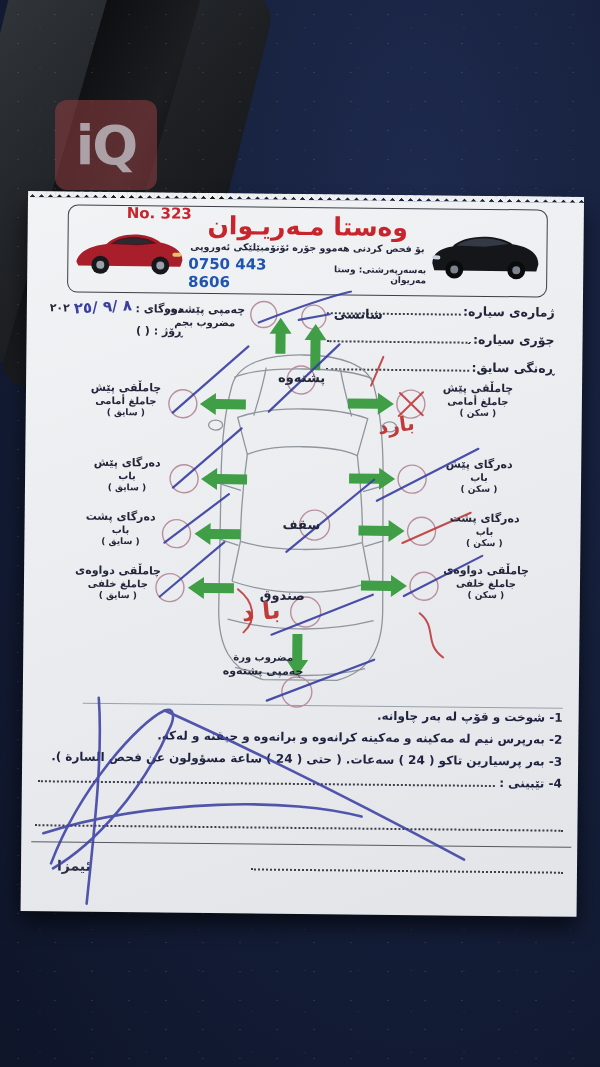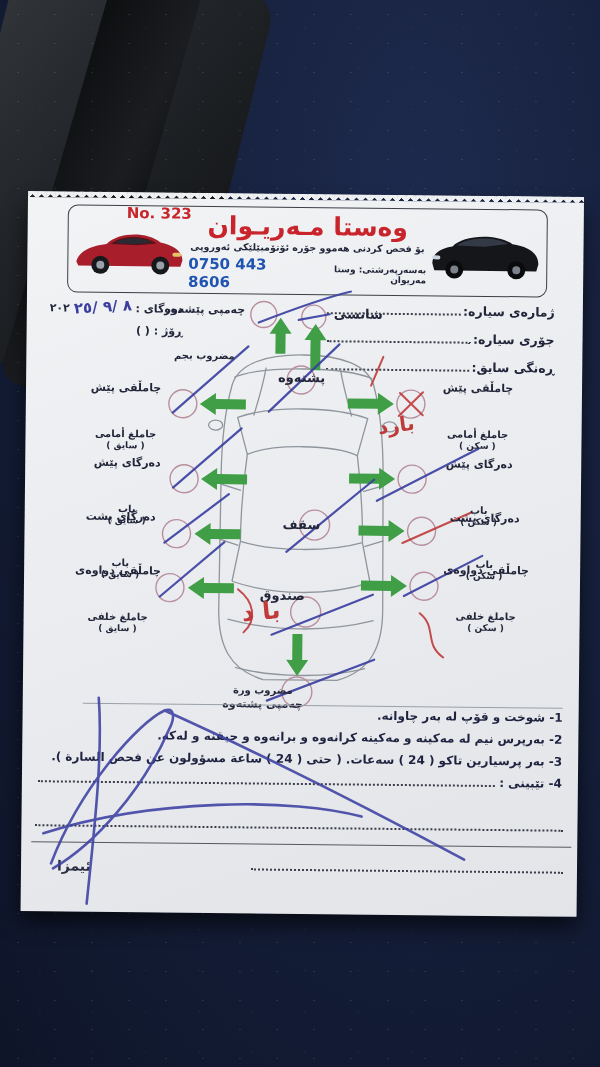--- a/index.html
+++ b/index.html
@@ -50,21 +50,21 @@
         font-weight:bold;letter-spacing:2px;}
   #dayrow{margin-top:8px;letter-spacing:1px;}
   #fields{position:absolute;left:300px;top:102px;width:228px;direction:rtl;
         color:#23263a;font-weight:bold;font-size:12.5px;}
   .fieldrow{display:flex;align-items:baseline;margin-bottom:13px;}
   .fieldrow .dots{flex:1;border-bottom:2px dotted #3a3d4a;margin:0 2px 3px 0;height:1px;}
   
   #diag{position:absolute;left:0;top:90px;width:556px;height:430px;}
   .dlabel{position:absolute;direction:rtl;text-align:center;color:#23263a;line-height:1.25;}
   .dlabel .l1{font-weight:bold;font-size:11px;}
-  .dlabel .l2{font-weight:bold;font-size:10px;margin-top:33px;}
+  .dlabel .l2{font-weight:bold;font-size:10px;}
   .dlabel .l3{font-weight:bold;font-size:9px;}
   .onbody{font-weight:bold;font-size:13px;color:#23263a;position:absolute;direction:rtl;}
   .redhand{position:absolute;color:#c03a3a;font-weight:bold;direction:rtl;}
   
   #notes{position:absolute;left:16px;top:508px;width:524px;direction:rtl;
         color:#1f2340;font-weight:bold;font-size:12px;}
   #notes .nline{margin-bottom:8px;}
   #noterule{position:absolute;left:60px;top:505px;width:480px;border-top:1px solid #9aa0a8;}
   .tline{display:flex;align-items:baseline;}
   .tline .dots{flex:1;border-bottom:2px dotted #3a3d4a;margin:0 4px 3px 0;height:1px;}
@@ -75,20 +75,23 @@
   #signature{position:absolute;left:0;top:470px;width:556px;height:244px;pointer-events:none;}
 </style>
 </head>
 <body>
 
 <div id="stage">
 
   <div class="darkobj" id="obj1"></div>
   <div class="darkobj" id="obj2"></div>
 
+  <div id="watermark">
+    <span>iQ</span>
+  </div>
 
   <div id="paper">
     <div id="perf"></div>
 
     <div id="hdrno">No. 323</div>
     <div id="hdrbox">
 
       <svg class="hdrcar" viewBox="0 0 120 62">
         <path d="M8 44 C10 34 22 28 38 26 C50 14 78 13 92 24 C106 27 114 33 114 42 L112 48 L10 48 Z" fill="#a81f2b"></path>
         <path d="M42 26 C52 17 76 16 88 25 L70 27 Z" fill="#5a1118"></path>

